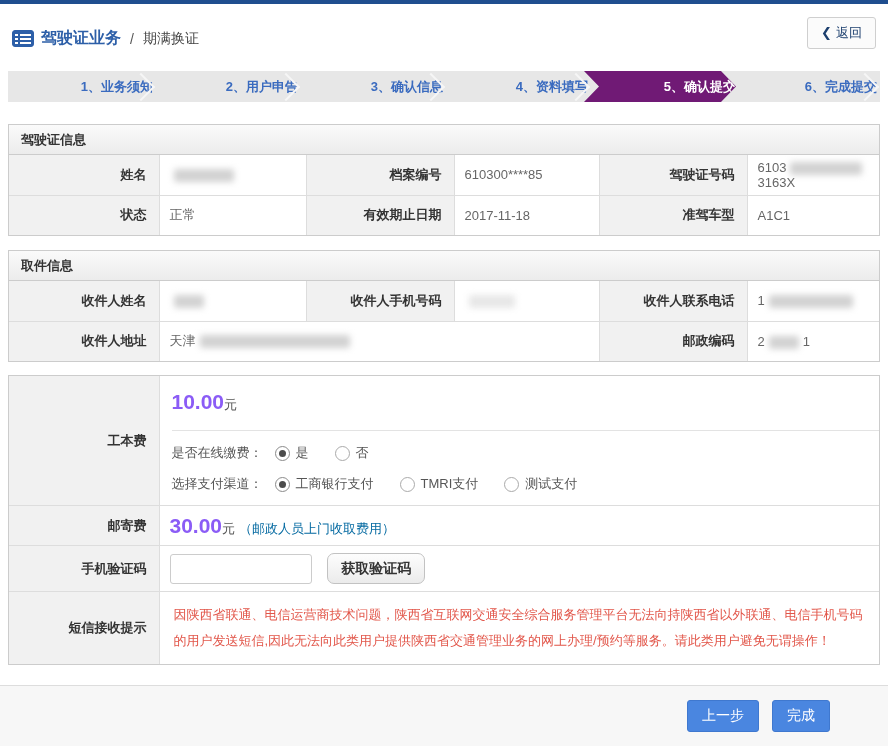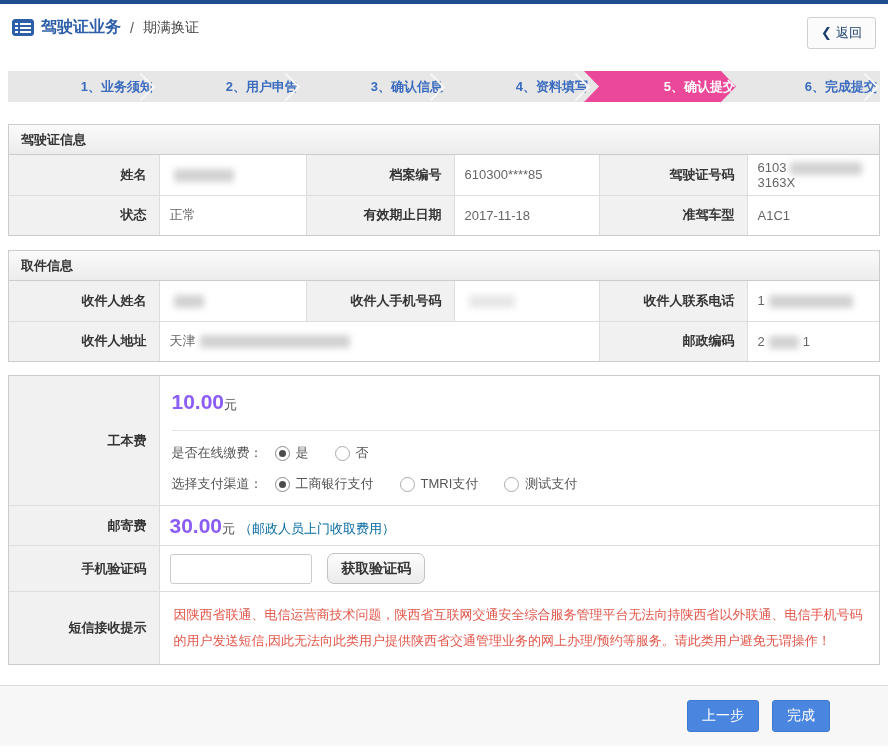--- a/index.html
+++ b/index.html
@@ -5,38 +5,38 @@
   * { margin:0; padding:0; box-sizing:border-box; }
   html,body { width:888px; }
   body {
     font-family:"Liberation Sans","DejaVu Sans",sans-serif;
     background:#ffffff; color:#333; font-size:13px; position:relative;
     width:888px; height:756px; overflow:hidden;
   }
   .topbar { height:4px; background:#1f4e8f; width:100%; }
 
   
-  .header { display:flex; align-items:flex-start; justify-content:space-between; padding:13px 12px 10px 12px; }
+  .header { display:flex; align-items:flex-end; justify-content:space-between; padding:13px 12px 10px 12px; }
   .header-left { display:flex; align-items:center; gap:7px; }
   .hicon { width:22px; height:17px; display:inline-block; }
   .app-title { color:#2d5fa8; font-size:16px; font-weight:bold; }
   .crumb-sep { color:#555; font-size:14px; margin:0 2px; }
   .sub-title { color:#444; font-size:14px; }
   .back-btn { background:#fbfbfb; border:1px solid #cfcfcf; border-radius:3px; padding:6px 13px;
     color:#1c3f6e; font-size:13px; cursor:pointer; font-family:inherit; }
   .back-btn b { font-weight:bold; margin-right:4px; }
 
   
   .steps { margin:12px 8px 0 8px; height:31px; background:#e7e7e7; display:flex; position:relative; }
   .step { width:145px; display:flex; align-items:center; justify-content:flex-end;
     color:#3a6bbf; font-size:13px; font-weight:bold; position:relative; }
   .step .sep { position:absolute; right:2px; top:50%; width:20px; height:20px;
     border-top:2px solid #f6f6f6; border-right:2px solid #f6f6f6;
     transform:translateY(-50%) rotate(45deg); }
-  .step.active { background:#ec4899; color:#fff; z-index:2; width:152px; margin:0 -4px;
+  .step.active { background:#701a75; color:#fff; z-index:2; width:152px; margin:0 -4px;
     clip-path:polygon(0 0, calc(100% - 15px) 0, 100% 50%, calc(100% - 15px) 100%, 0 100%, 15px 50%); }
   .steps .filler { flex:1; }
 
   
   .section { margin:0 8px; border:1px solid #cccccc; }
   .sec-license { margin-top:22px; }
   .sec-pickup  { margin-top:14px; }
   .sec-fees    { margin-top:13px; }
   .section-hd { height:30px; line-height:30px; padding-left:12px; font-weight:bold; color:#333;
     background:linear-gradient(#fafafa,#ececec); border-bottom:1px solid #cccccc; font-size:13px; }

